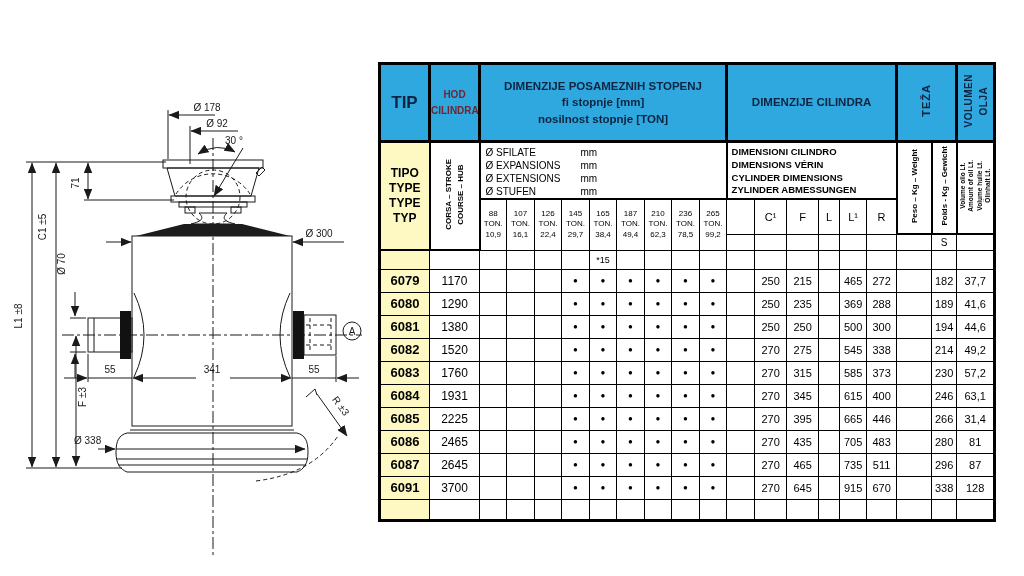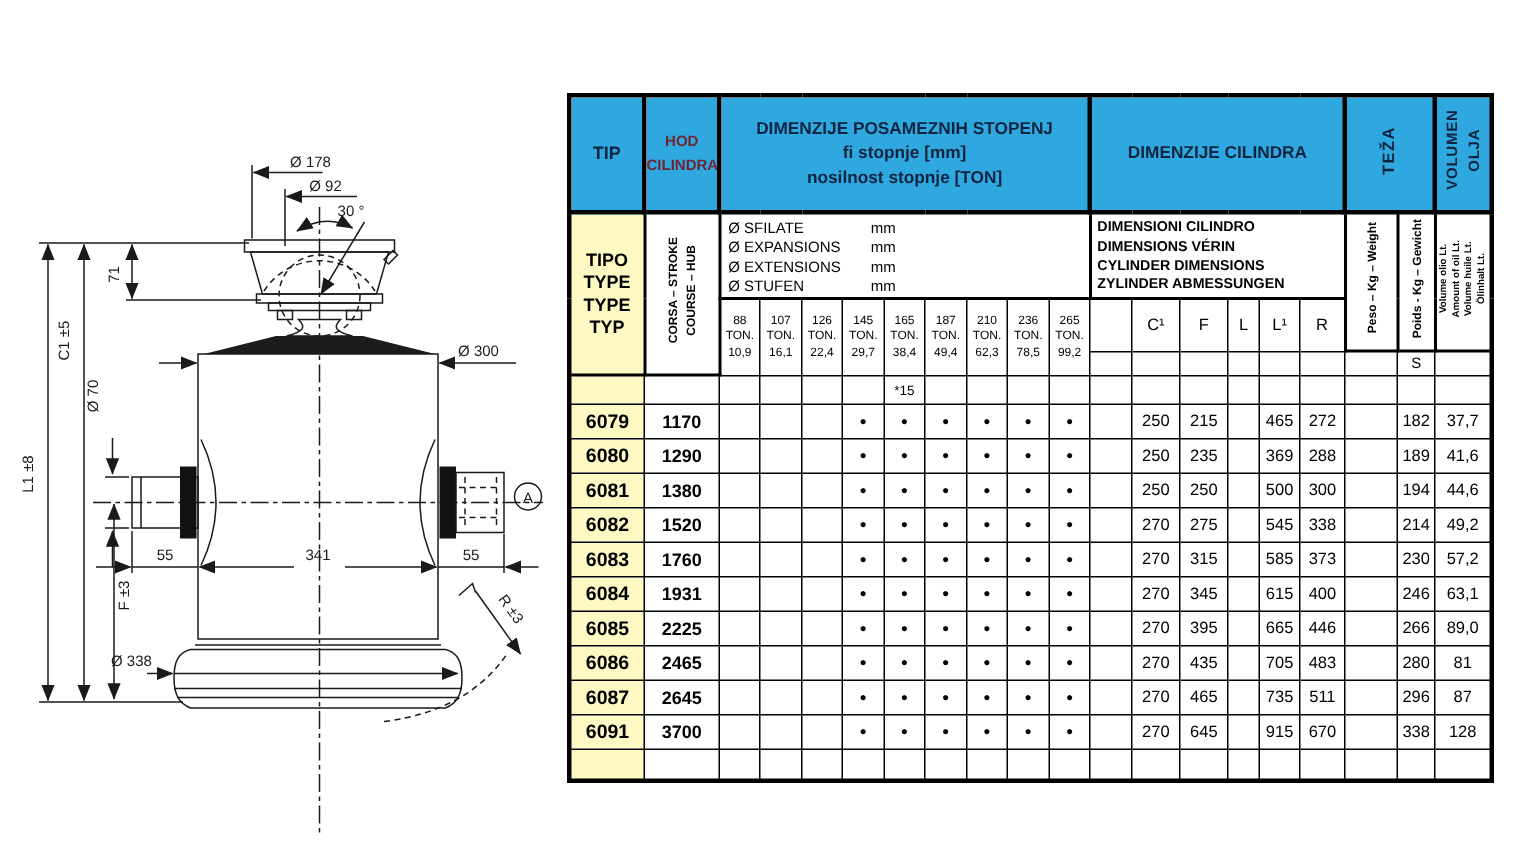--- a/index.html
+++ b/index.html
@@ -8,41 +8,41 @@
   .diagram{position:absolute;left:0;top:0;width:378px;height:576px;}
   .spec{position:absolute;left:378px;top:62px;}
   table{border-collapse:collapse;table-layout:fixed;border:3px solid #000;width:615px;}
   th,td{border:1px solid #000;padding:0;margin:0;text-align:center;vertical-align:middle;overflow:hidden;}
   .r1{height:78px}.r2{height:57px}.r3{height:35px}.r4{height:16px}.r5{height:19px}
   .drow{height:23px}.rlast{height:21px}
   .blue{background:#2fa8df;}
   .gray{background:#fef9c3;}
   .pre{white-space:pre-line;}
   .hb{font-weight:bold;color:#0e2440;font-size:11.5px;line-height:1.4;border:3px solid #000;}
-  .tiph{font-size:12px;}
+  .tiph{font-size:17px;}
   .hodh{font-size:10px;color:#6e2633;line-height:1.6;border:3px solid #000;font-weight:bold;}
   .vtext{writing-mode:vertical-rl;transform:rotate(180deg);display:inline-block;white-space:pre-line;}
   .tezah{font-size:11px;letter-spacing:1px;}
   .volh{font-size:10px;line-height:1.5;letter-spacing:.5px;}
   .tipo{font-size:12px;font-weight:bold;line-height:1.25;border:2px solid #000;}
   .corsac{border:2px solid #000;}
   .corsa{font-size:8px;line-height:1.5;color:#000;}
   .measures{text-align:left;padding:3px 16px 0 5px;font-size:10px;border:2px solid #000;vertical-align:top;}
   .mrow{display:flex;line-height:1.3;}
   .mrow .nm{width:95px;}
   .cyl-lines{font-weight:bold;font-size:9.5px;text-align:left;padding:3px 0 0 4px;line-height:1.35;border:2px solid #000;vertical-align:top;margin-left:16px;}
   .wcol{border:2px solid #000;}
   .small8{font-size:8px;}
   .tiny{font-size:6.5px;line-height:1.3;}
   .stagehead{font-size:8px;line-height:1.35;font-weight:normal;}
   .dimhead{font-size:11px;font-weight:normal;}
   .scell{font-size:10px;}
   .note15{font-size:9px;}
   .tipcell{font-weight:bold;font-size:13px;}
-  .hodcell{font-weight:bold;font-size:12px;}
+  .hodcell{font-weight:normal;font-size:12px;}
   .dim{font-size:11px;}
   .dotcell{font-size:8px;}
   svg .ln{stroke:#1a1a1a;fill:none;stroke-width:1;}
   svg .cl{stroke-dasharray:12 3 3 3;}
   svg .hid{stroke-dasharray:4 3;}
   svg text{font-family:"Liberation Sans",sans-serif;font-size:10px;fill:#1a1a1a;}
 </style>
 </head>
 <body>
 
@@ -450,21 +450,21 @@
             <td class="dotcell">●</td>
             <td class="dotcell">●</td>
             <td></td>
             <td class="dim">270</td>
             <td class="dim">395</td>
             <td class="dim"></td>
             <td class="dim">665</td>
             <td class="dim">446</td>
             <td></td>
             <td class="dim">266</td>
-            <td class="dim">89,0</td>
+            <td class="dim">31,4</td>
           </tr>
           <tr class="drow">
             <td class="gray tipcell">6086</td>
             <td class="hodcell">2465</td>
             <td class="dotcell"></td>
             <td class="dotcell"></td>
             <td class="dotcell"></td>
             <td class="dotcell">●</td>
             <td class="dotcell">●</td>
             <td class="dotcell">●</td>

